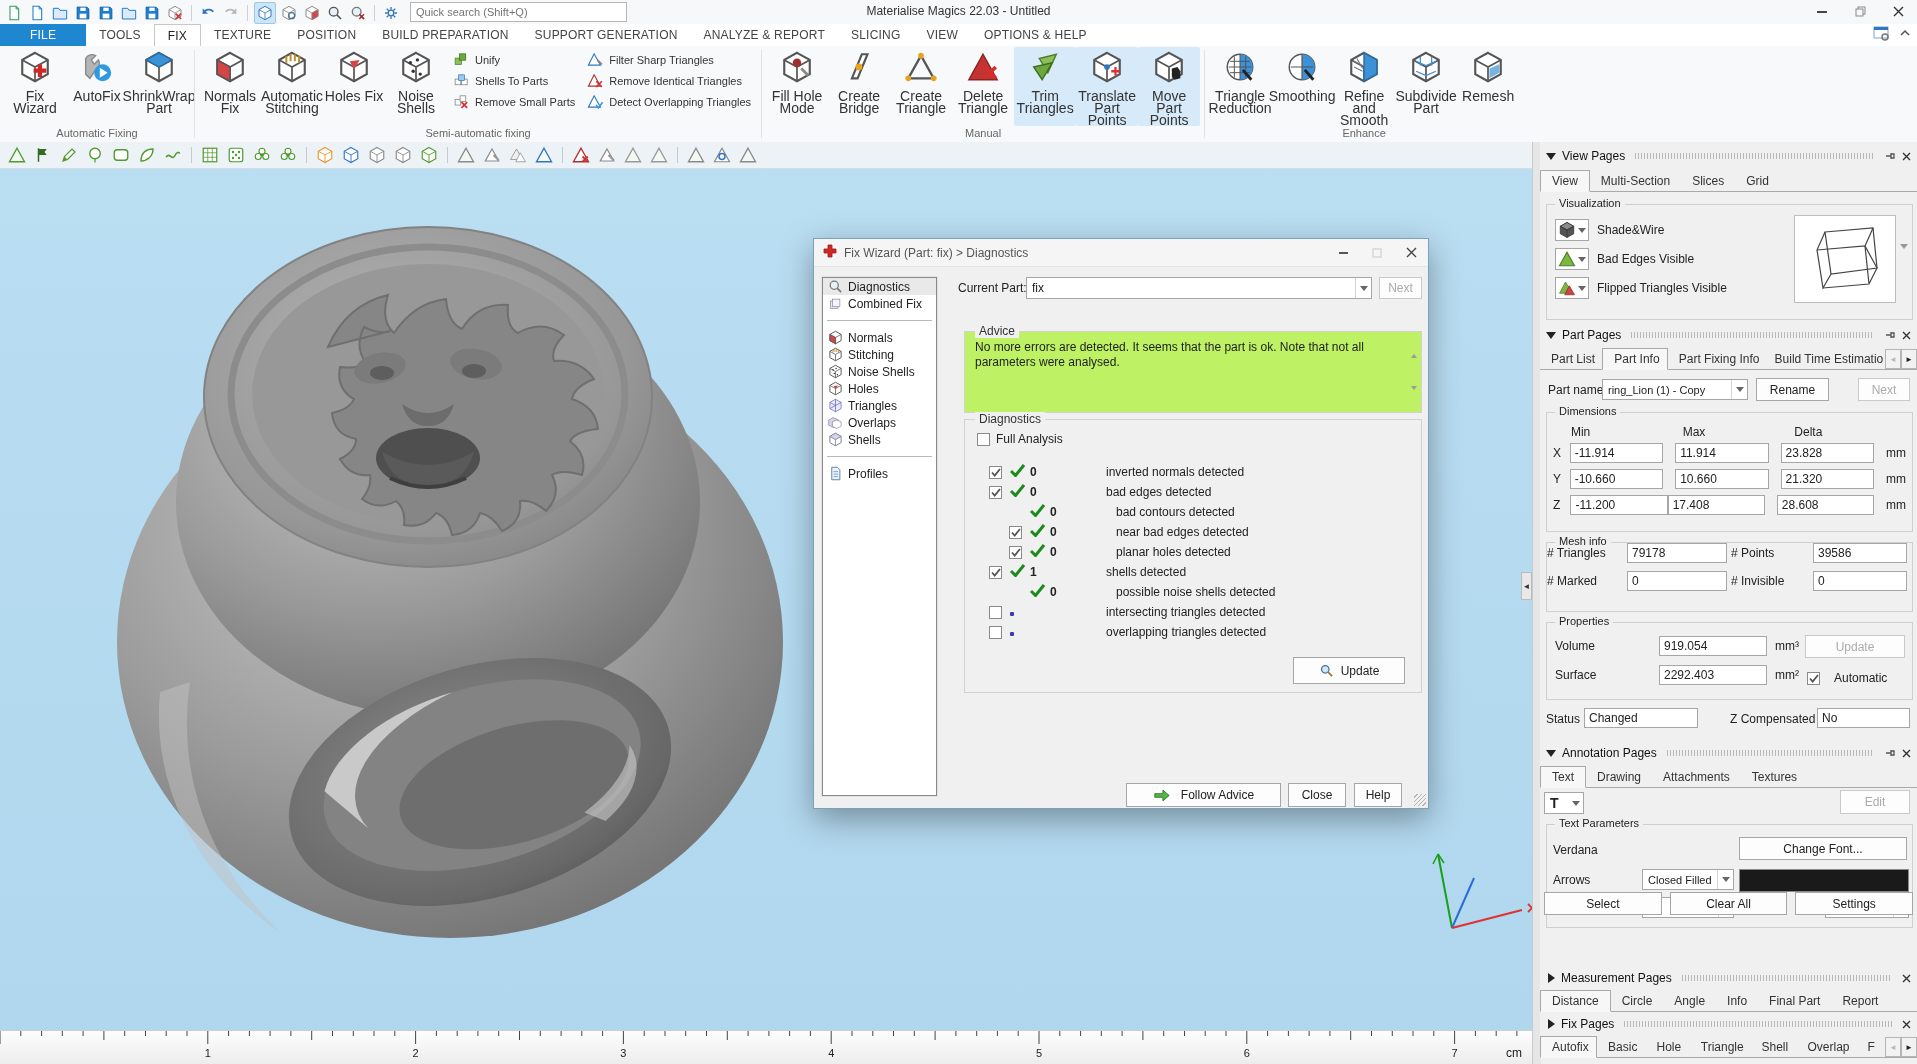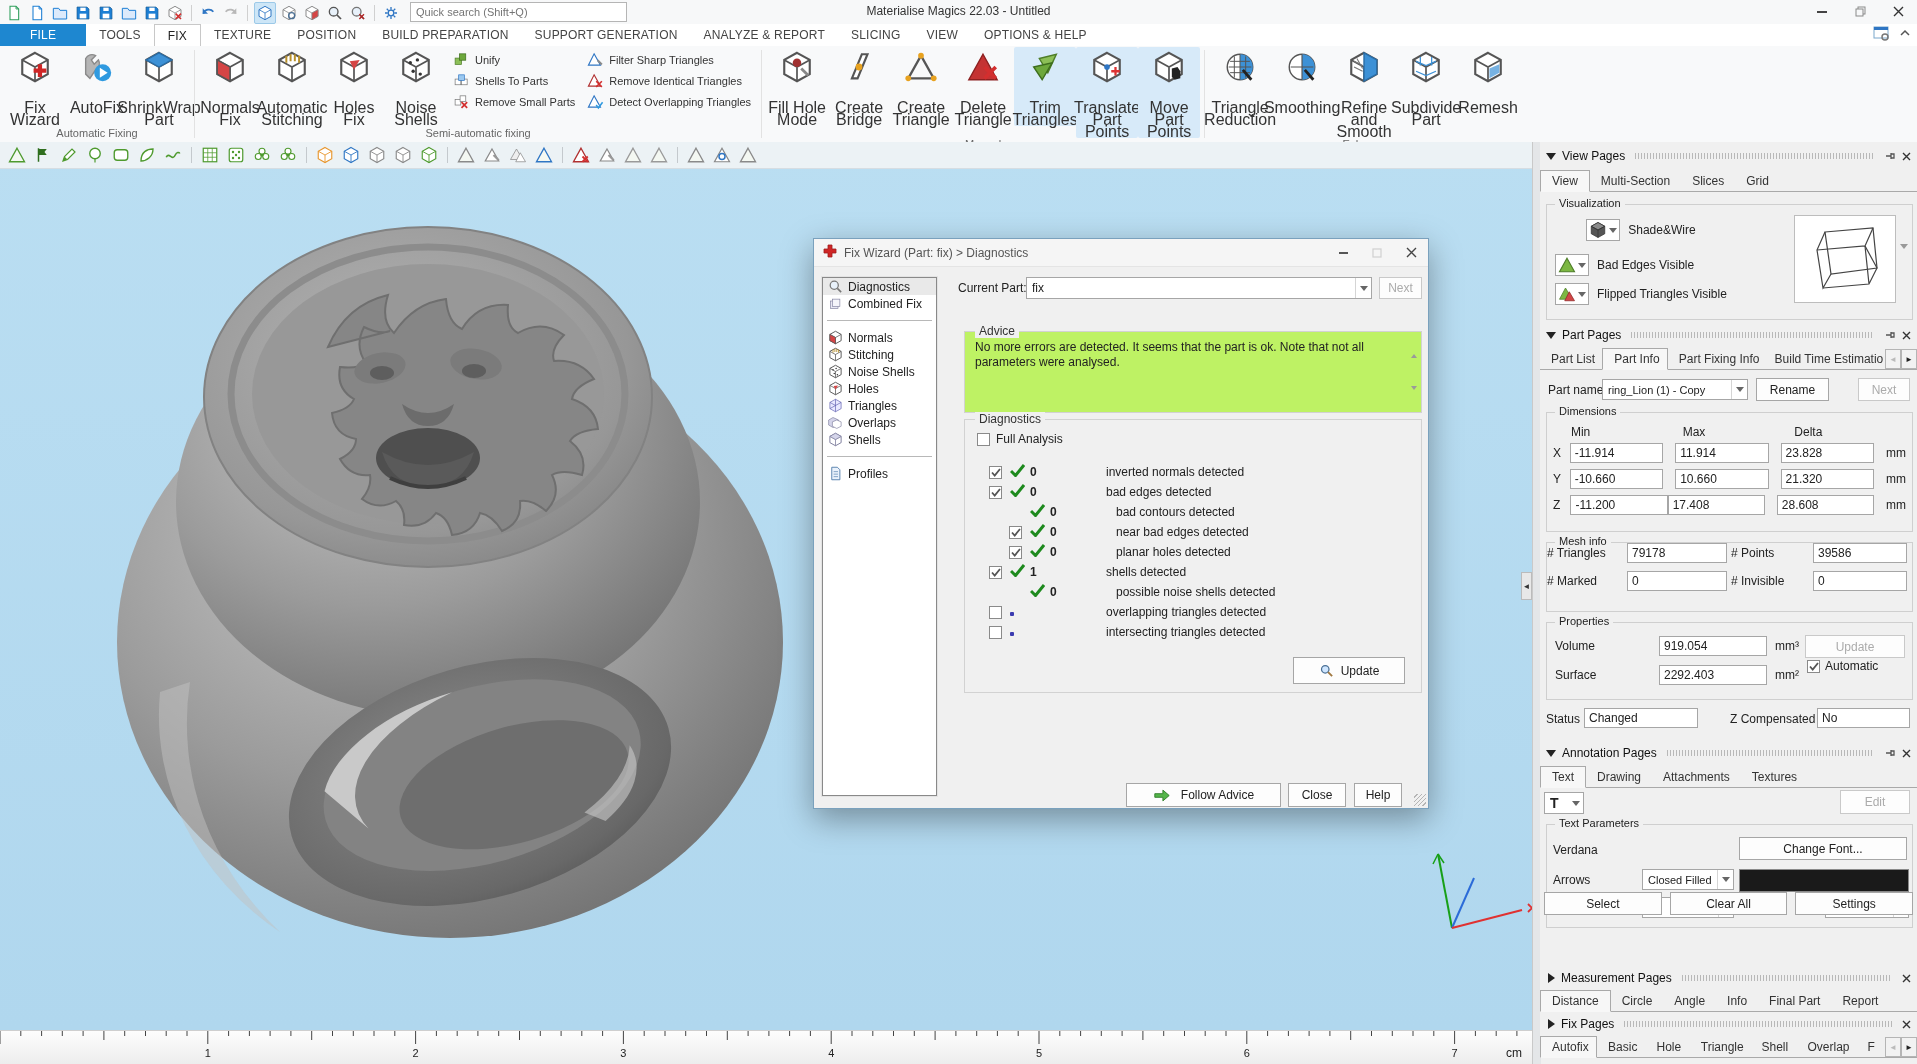--- a/index.html
+++ b/index.html
@@ -23,21 +23,21 @@
   .mitem.active{background:#fff;border:1px solid #c8c8c8;border-bottom:none;color:#222;}
   #menu-right{position:absolute;right:6px;top:25px;display:flex;gap:8px;align-items:center;}
   
   #ribbon{position:absolute;left:0;top:46px;width:1917px;height:96px;background:#f8f9fa;border-bottom:1px solid #dfe1e3;display:flex;}
   .rgroup{display:flex;flex-direction:column;padding:1px 4px 0 4px;}
   .rgsep{width:1px;background:#e2e2e2;margin:4px 0;}
   .rbtns{flex:1;display:flex;align-items:flex-start;}
   .rglabel{height:15px;text-align:center;font-size:11px;color:#666;}
   .rbig{width:60px;min-height:76px;display:flex;flex-direction:column;align-items:center;padding:3px 1px 0 1px;border-radius:2px;}
   .rbig.hl{background:#d7eaf9;}
-  .rbig .lbl{font-size:16px;line-height:12px;text-align:center;color:#333;margin-top:18px;}
+  .rbig .lbl{font-size:14px;line-height:12px;text-align:center;color:#333;margin-top:6px;}
   .rstack{display:flex;flex-direction:column;justify-content:flex-start;padding-top:4px;gap:4px;margin:0 6px;}
   .rsmall{display:flex;align-items:center;gap:5px;font-size:11px;color:#333;white-space:nowrap;}
   
   #viewport{position:absolute;left:0;top:142px;width:1532px;height:888px;background:linear-gradient(#badef2,#b0d7ee);overflow:hidden;}
   #vtoolbar{position:absolute;left:0;top:0;height:26px;width:100%;background:rgba(240,243,245,.92);display:flex;align-items:center;padding-left:6px;gap:4px;border-bottom:1px solid #d6dde2;}
   .vicon{width:22px;height:22px;display:flex;align-items:center;justify-content:center;}
   .vsep{width:1px;height:16px;background:#c4c9cd;margin:0 3px;}
   #vsplit{position:absolute;right:0;top:430px;width:9px;height:26px;background:#e8e8e8;border:1px solid #bbb;font-size:8px;color:#333;display:flex;align-items:center;justify-content:center;}
   
   #ruler{position:absolute;left:0;top:1030px;width:1532px;height:34px;background:linear-gradient(#fdfdfd,#ececec);border-top:1px solid #cfcfcf;}
@@ -1090,28 +1090,28 @@
             </svg></span>
           <span class="num">0</span>
           <span style="width: 48px;"></span>
           <span class="rlab">possible noise shells detected</span>
         </div>
         <div class="drow" style="padding-left: 0px;">
           <span class="cb"></span>
           <span style="margin: 0px 4px 0px 8px; width: 16px;"><span class="dot" style="display:inline-block"></span></span>
           <span class="num"></span>
           <span style="width: 58px;"></span>
-          <span class="rlab">overlapping triangles detected</span>
+          <span class="rlab">intersecting triangles detected</span>
         </div>
         <div class="drow" style="padding-left: 0px;">
           <span class="cb"></span>
           <span style="margin: 0px 4px 0px 8px; width: 16px;"><span class="dot" style="display:inline-block"></span></span>
           <span class="num"></span>
           <span style="width: 58px;"></span>
-          <span class="rlab">intersecting triangles detected</span>
+          <span class="rlab">overlapping triangles detected</span>
         </div>
       </div>
     <div class="pbtn abs" style="right:16px;bottom:8px;width:112px;height:27px;gap:7px">
       <svg width="15" height="15" viewBox="0 0 24 24">
           <circle cx="10" cy="10" r="6" fill="#cfe6ff" stroke="#4a6f94" stroke-width="2"></circle>
           <path d="M14.5 14.5 21 21" stroke="#a07840" stroke-width="3"></path>
         </svg>
       <span>Update</span>
     </div>
   </div>
@@ -1146,21 +1146,21 @@
     </div>
     <div class="tabstrip" style="top:28px" id="vp-tabs">
         <div class="tab active">View</div>
         <div class="tab">Multi-Section</div>
         <div class="tab">Slices</div>
         <div class="tab">Grid</div>
       </div>
     <div class="gbox" style="left:6px;top:62px;width:365px;height:114px">
       <span class="glab">Visualization</span>
       <div id="vp-options" style="position:absolute;left:8px;top:14px">
-          <div style="display: flex; align-items: center; gap: 8px; margin-bottom: 13px; justify-content: center;">
+          <div style="display: flex; align-items: center; gap: 8px; margin-bottom: 7px;">
             <span style="display: flex; align-items: center; border: 1px solid rgb(166, 166, 166); background: rgb(255, 255, 255); padding: 1px 2px; gap: 2px;">
               <span style="display: inline-flex; align-items: center;">
                 <svg width="18" height="18" viewBox="0 0 24 24">
                   <path d="M12 2 21 7v10l-9 5-9-5V7z" fill="#555" stroke="#333"></path>
                   <path d="M12 2 21 7 12 12 3 7z" fill="#8a8a8a" stroke="#333"></path>
                   <path d="M12 12v10M3 7l9 5 9-5" stroke="#333" fill="none"></path>
                 </svg>
               </span>
               <span class="dna"></span>
             </span>
@@ -1287,21 +1287,21 @@
 
     <div class="gbox" style="left:6px;top:480px;width:365px;height:76px">
       <span class="glab">Properties</span>
       <span class="lab abs" style="left:8px;top:16px">Volume</span>
       <div class="pin abs" style="left:112px;top:13px;width:108px;height:20px">919.054</div>
       <span class="lab abs" style="left:228px;top:16px">mm³</span>
       <div class="pbtn dis abs" style="left:258px;top:12px;width:100px;height:23px">Update</div>
       <span class="lab abs" style="left:8px;top:45px">Surface</span>
       <div class="pin abs" style="left:112px;top:42px;width:108px;height:20px">2292.403</div>
       <span class="lab abs" style="left:228px;top:45px">mm²</span>
-      <div class="abs" style="left:260px;top:36px;display:flex;gap:5px;align-items:center">
+      <div class="abs" style="left:260px;top:48px;display:flex;gap:14px;align-items:center">
         <span class="cb">
             <svg width="10" height="9">
               <path d="M1 4.5 3.7 7.5 9 1" fill="none" stroke="#555" stroke-width="1.8"></path>
             </svg>
           </span>
         <span class="lab">Automatic</span>
       </div>
     </div>
 
     <span class="lab abs" style="left:6px;top:570px">Status</span>

